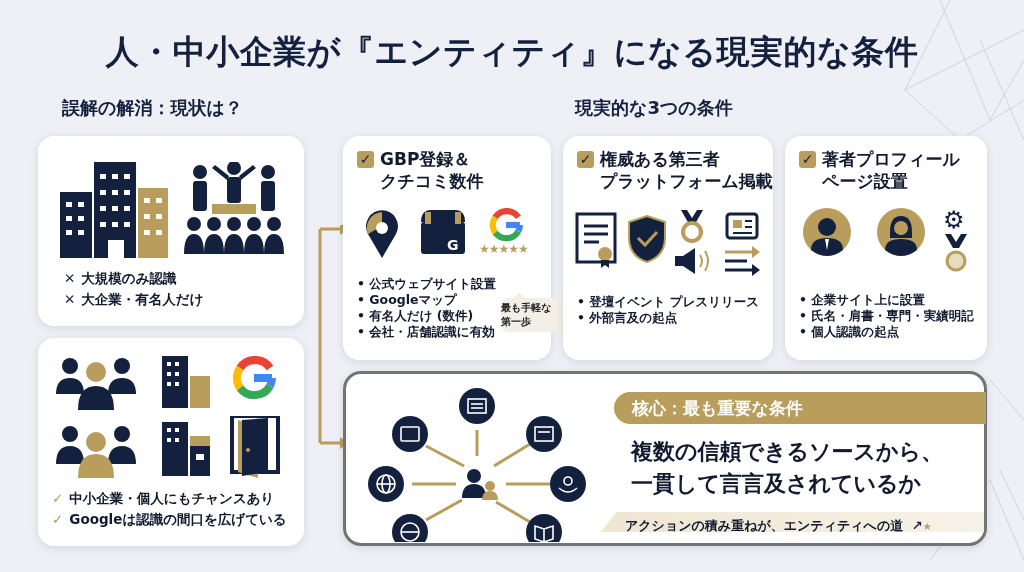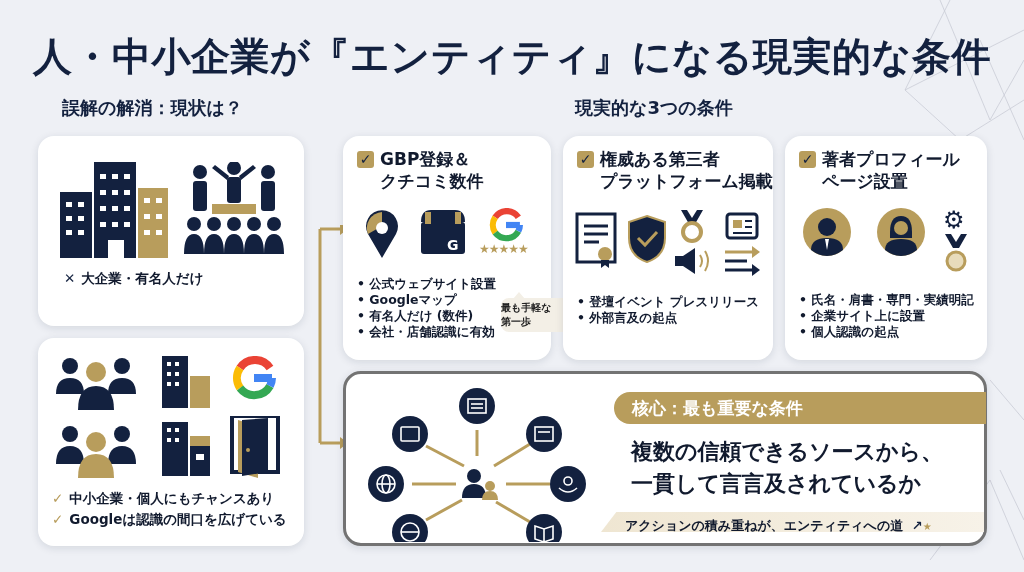--- a/index.html
+++ b/index.html
@@ -6,21 +6,21 @@
   html, body { width: 1024px; height: 572px; overflow: hidden; }
   body {
     font-family: "DejaVu Sans", "Liberation Sans", sans-serif;
     background: #eef0f5;
     color: #111a2e;
     position: relative;
   }
   .bg-lines { position: absolute; inset: 0; pointer-events: none; }
   .title {
     position: absolute; left: 0; right: 0; top: 30px;
-    text-align: center; font-size: 39px; font-weight: bold;
+    text-align: center; font-size: 33px; font-weight: bold;
     color: #13213f; letter-spacing: 0.5px;
   }
   .section-h {
     position: absolute; font-size: 18px; font-weight: bold; color: #13213f;
   }
   .card {
     position: absolute; background: #fff; border-radius: 16px;
     box-shadow: 0 2px 8px rgba(20,30,60,0.12);
   }
   .mis1 { left: 38px; top: 136px; width: 266px; height: 190px; }
@@ -141,20 +141,21 @@
       <circle cx="10" cy="62" r="7"></circle>
         <circle cx="30" cy="62" r="7"></circle>
         <circle cx="50" cy="62" r="7"></circle>
         <circle cx="70" cy="62" r="7"></circle>
         <circle cx="90" cy="62" r="7"></circle>
       <path d="M0 92 Q0 72 10 72 Q20 72 20 92 Z M20 92 Q20 72 30 72 Q40 72 40 92 Z M40 92 Q40 72 50 72 Q60 72 60 92 Z M60 92 Q60 72 70 72 Q80 72 80 92 Z M80 92 Q80 72 90 72 Q100 72 100 92 Z"></path>
     </g>
     <rect x="28" y="42" width="44" height="10" fill="#b89d5c"></rect>
   </svg>
   <ul class="mark-list" style="top:132px;">
+    <li><span class="mark x">✕</span><span>大規模のみ認識</span></li>
     <li><span class="mark x">✕</span><span>大企業・有名人だけ</span></li>
   </ul>
 </div>
 
 <div class="card mis2">
   <svg style="position:absolute;left:18px;top:16px;" width="80" height="56">
     <g fill="#13213f">
         <circle cx="14" cy="12" r="8"></circle>
         <path d="M0 40 Q0 24 14 24 Q28 24 28 40 Z"></path>
     <circle cx="66" cy="12" r="8"></circle>
@@ -321,22 +322,22 @@
     <path d="M8 42 Q8 31 24 31 Q40 31 40 42 Q32 48 24 48 Q16 48 8 42 Z" fill="#13213f"></path>
   </svg>
   <div style="position:absolute;left:158px;top:72px;color:#13213f;font-size:24px;line-height:24px;">⚙</div>
   <svg style="position:absolute;left:158px;top:98px;" width="26" height="40">
     <path d="M2 0 L10 14 L16 14 L24 0 L18 0 L13 8 L8 0 Z" fill="#13213f"></path>
     <circle cx="13" cy="27" r="9" fill="#e8dcbc" stroke="#b89d5c" stroke-width="3"></circle>
   </svg>
   <div class="names" style="left:12px;">田中 | 代表</div>
   <div class="names" style="left:84px;">鈴木 | 専門家</div>
   <ul class="bullets" style="top:156px;">
+    <li>企業サイト上に設置</li>
     <li>氏名・肩書・専門・実績明記</li>
-    <li>企業サイト上に設置</li>
     <li>個人認識の起点</li>
   </ul>
 </div>
 
 <div class="card core">
   <svg style="position:absolute;left:18px;top:10px;" width="240" height="158">
     <g stroke="#b89d5c" stroke-width="3" fill="#b89d5c">
       <line x1="62" y1="62" x2="100" y2="82"></line>
         <line x1="113" y1="46" x2="113" y2="72"></line>
         <line x1="166" y1="60" x2="130" y2="82"></line>

